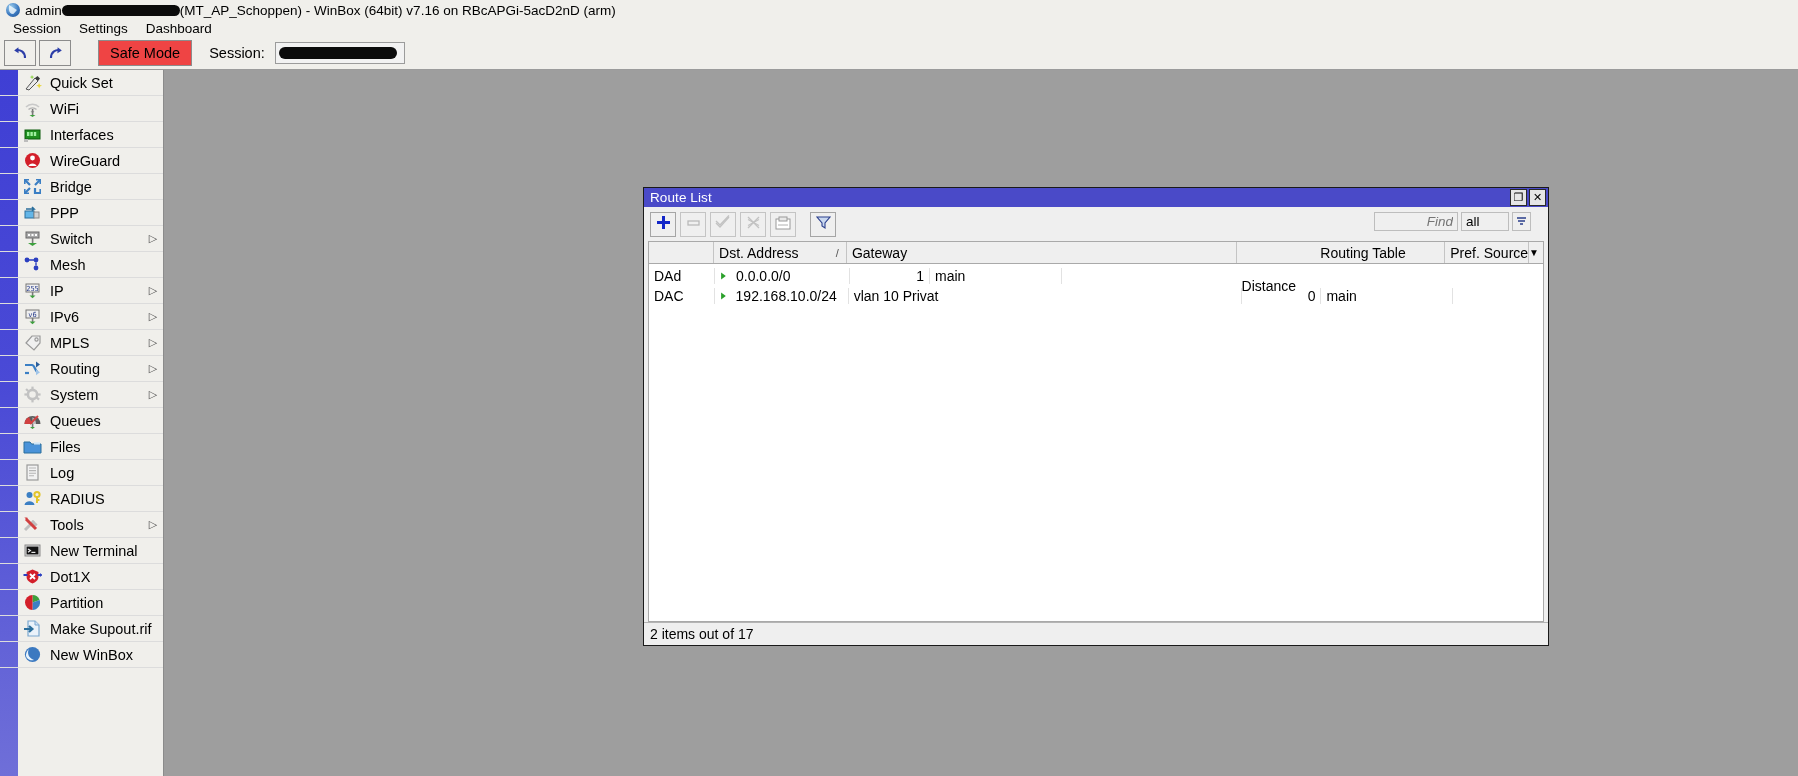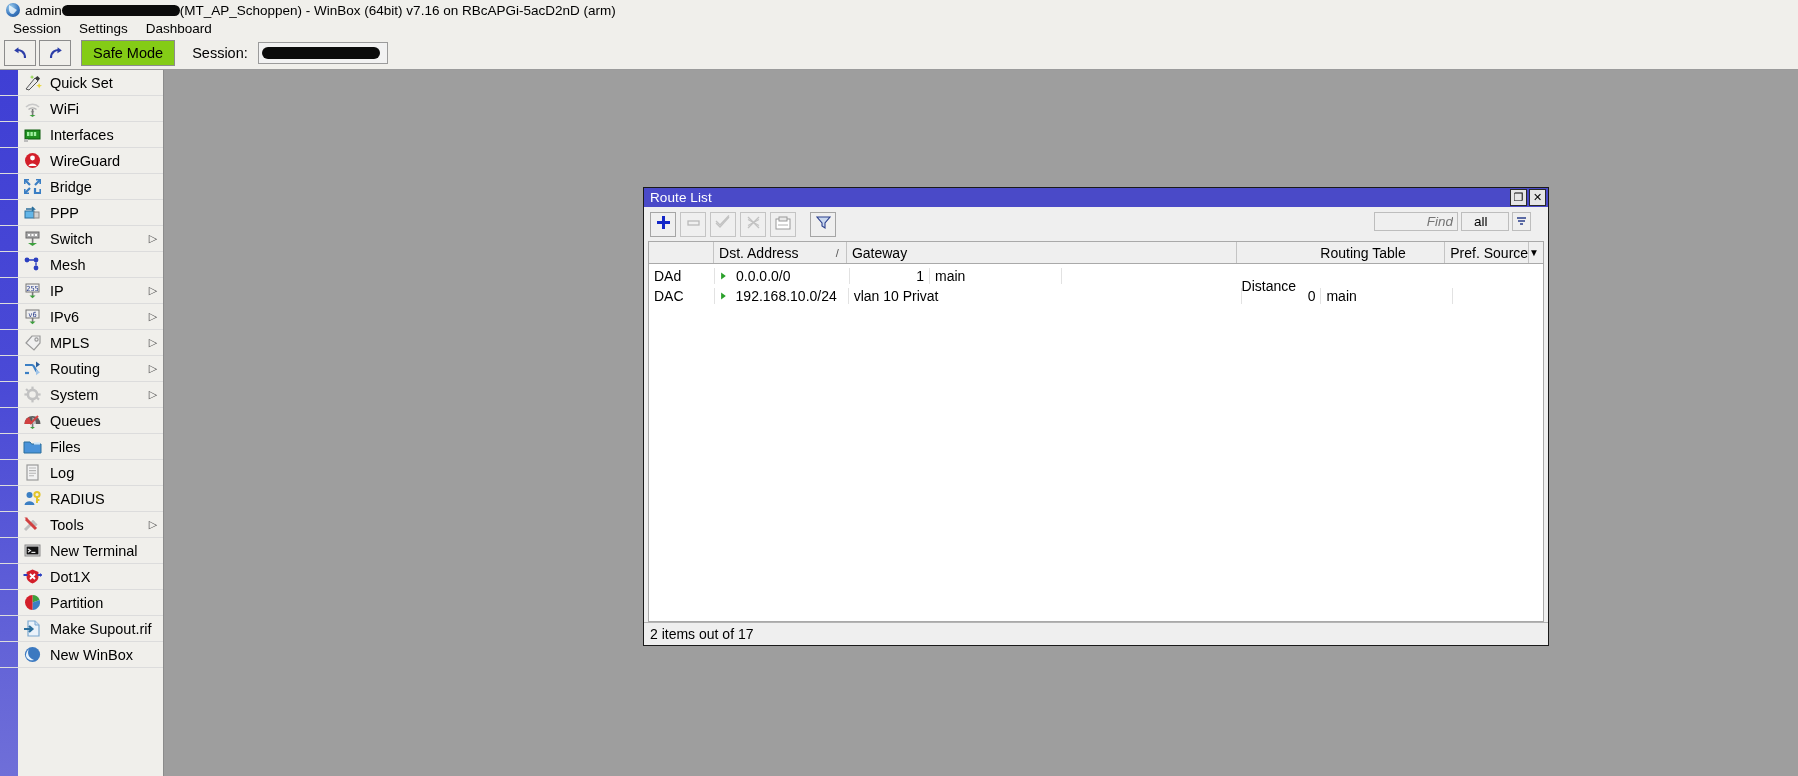--- a/index.html
+++ b/index.html
@@ -41,21 +41,21 @@
   #toolbar{
     height:32px;background:#f0efeb;border-bottom:1px solid #9b9b9b;
     display:flex;align-items:center;padding-left:4px;gap:3px;
   }
   .tb-btn{
     width:30px;height:24px;background:#f0efeb;border:1px solid #8c8c8c;
     display:flex;align-items:center;justify-content:center;cursor:pointer;
   }
   .tb-btn svg{display:block;}
   #safe-mode-btn{
-    height:24px;padding:0 11px;margin-left:7px;background:#84cc16;
+    height:24px;padding:0 11px;margin-left:24px;background:#ef4444;
     border:1px solid #8c8c8c;display:flex;align-items:center;
     font-size:14.5px;cursor:pointer;
   }
   #session-label{margin-left:14px;font-size:14.5px;}
   #session-value-box{
     margin-left:7px;height:20px;min-width:122px;background:#f2f2f2;
     border:1px solid #9b9b9b;display:flex;align-items:center;padding:0 3px;
   }
   
   #body-area{position:absolute;left:0;top:70px;right:0;bottom:0;}
@@ -119,21 +119,21 @@
     position:absolute;right:17px;top:5px;display:flex;align-items:center;gap:3px;
   }
   #find-input{
     width:84px;height:19px;background:#efefef;border:1px solid #bdbdbd;
     font-size:13.5px;font-style:italic;color:#9a9a9a;
     text-align:right;padding:0 4px;box-sizing:border-box;
     font-family:"Liberation Sans",sans-serif;
   }
   #scope-select{
     width:48px;height:19px;background:#efefef;border:1px solid #bdbdbd;
-    font-size:13.5px;display:flex;align-items:center;padding-left:12px;
+    font-size:13.5px;display:flex;align-items:center;padding-left:4px;
     box-sizing:border-box;cursor:pointer;
   }
   #scope-drop{
     width:19px;height:19px;background:#efefef;border:1px solid #bdbdbd;
     display:flex;align-items:center;justify-content:center;cursor:pointer;
     box-sizing:border-box;
   }
   
   #rw-table-wrap{
     flex:1;margin:0 4px;border:1px solid #a9a9a9;background:#22c55e;

